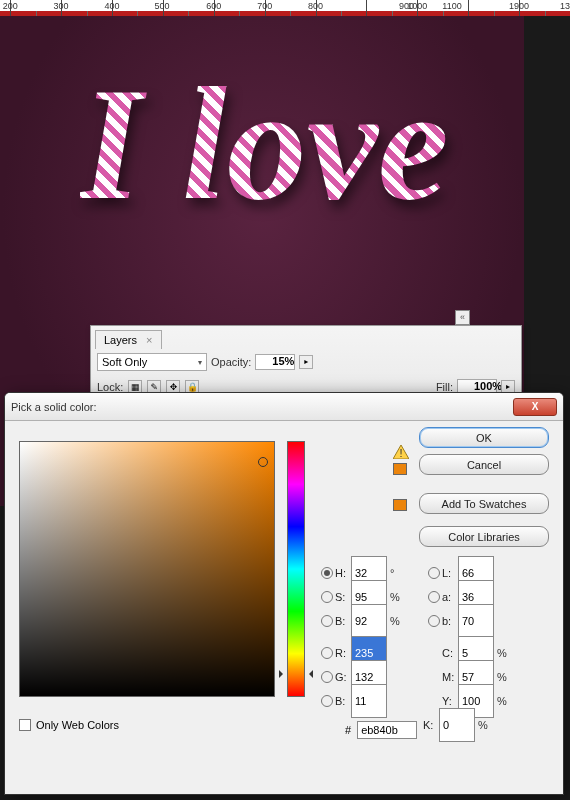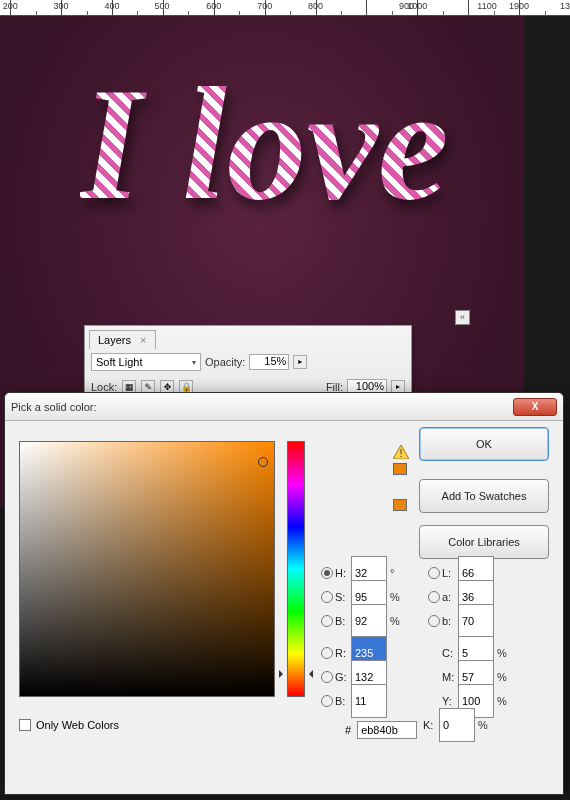--- a/index.html
+++ b/index.html
@@ -1,41 +1,41 @@
 <!DOCTYPE html>
 <html><head>
 <meta charset="utf-8">
 <style>
   * { box-sizing: border-box; margin: 0; padding: 0; font-family: Tahoma, Geneva, sans-serif; font-size: 11px; }
   body { width: 570px; height: 800px; background: #1a1a1a; position: relative; overflow: hidden; }
   
-  .ruler-h { position: absolute; top: 0; left: 0; width: 570px; height: 16px; background: #fff; border-bottom: 1px solid #b91c1c; z-index: 1; padding-left: 30px; }
+  .ruler-h { position: absolute; top: 0; left: 0; width: 570px; height: 16px; background: #fff; border-bottom: 5px solid #b91c1c; z-index: 1; padding-left: 30px; }
   .ruler-h .tick { position: absolute; top: 0; height: 16px; width: 1px; background: #444; }
   .ruler-h .tick.minor { height: 5px; top: 11px; background: #666; }
   .ruler-h .lbl { position: absolute; top: 1px; font-size: 9px; color: #333; transform: translateX(-50%); }
   
   .canvas { position: absolute; top: 16px; left: 0; width: 524px; height: 490px;
     background: radial-gradient(ellipse at 50% 40%, #5a2340 0%, #3a1428 70%); }
   .candy-text { position: absolute; top: 60px; left: 80px; font-family: "Brush Script MT", cursive;
     font-size: 160px; font-style: italic; color: #fff; font-weight: bold;
     background: repeating-linear-gradient(45deg, #fff 0 6px, #d85aa8 6px 12px);
     -webkit-background-clip: text; background-clip: text; -webkit-text-fill-color: transparent;
     filter: drop-shadow(4px 8px 6px rgba(0,0,0,0.5)); line-height: 0.85; }
   
   .panels-close { position: absolute; top: 310px; right: 100px; width: 15px; height: 15px; border: 1px solid #888; background: #eee; z-index: 4; text-align:center; line-height:13px; font-size:9px; color:#555;}
-  .layers-panel { position: absolute; top: 325px; left: 84px; width: 328px; height: 90px;
+  .layers-panel { position: absolute; top: 325px; left: 90px; width: 432px; height: 90px;
     background: linear-gradient(#f4f4f4, #e8e8e8); border: 1px solid #999; z-index: 3;
     box-shadow: 2px 2px 6px rgba(0,0,0,0.3); }
   .tab { display: inline-block; padding: 3px 8px; background: #f0f0f0; border: 1px solid #aaa; border-bottom: none; margin: 4px 0 0 4px; }
   .tab .x { margin-left: 6px; color: #888; }
   .panel-row { display: flex; align-items: center; padding: 4px 6px; gap: 4px; }
   .panel-row label { color: #333; }
   .dropdown { height: 18px; border: 1px solid #aaa; background: #fff; padding: 0 18px 0 4px; display: flex; align-items: center; position: relative; }
   .dropdown::after { content: "▾"; position: absolute; right: 4px; font-size: 8px; color: #555; }
-  .num-input { width: 40px; height: 16px; border: 1px solid #aaa; background: #fff; padding: 0 2px; text-align: right; }
+  .num-input { width: 40px; height: 16px; border: 1px solid #aaa; background: #fff; padding: 0 16px; text-align: left; font-weight: bold; }
   .arrow-btn { width: 14px; height: 14px; border: 1px solid #aaa; background: #eee; display:inline-block; text-align:center; line-height:12px; font-size:8px;}
   .lock-icons span { display:inline-block; width:14px; height:14px; border:1px solid #aaa; margin:0 1px; background:#eee; text-align:center; line-height:13px; font-size:9px;}
   
   .picker-dialog { position: absolute; top: 392px; left: 4px; width: 560px; height: 403px;
     background: #f0f0f0; border: 1px solid #323232; z-index: 10;
     box-shadow: 4px 4px 18px rgba(0,0,0,0.5); border-radius: 6px 6px 0 0; overflow: hidden; }
   .titlebar { height: 28px; background: linear-gradient(#fdfdfd, #e6e6e6); border-bottom: 1px solid #b0b0b0;
     display: flex; align-items: center; padding: 0 6px; }
   .titlebar .title { color: #333; }
   .titlebar .win-close { margin-left: auto; width: 44px; height: 18px;
@@ -56,22 +56,22 @@
   
   .swatch-area { position: absolute; top: 10px; left: 324px; width: 80px; text-align: center; }
   .swatch-area .lbl { color: #333; }
   .big-swatch { width: 58px; height: 70px; border: 1px solid #666; margin: 2px auto;
     background: linear-gradient(#EB840B 0 50%, #EB840B 50% 100%); }
   .warn-icon { position:absolute; top: 24px; left: 388px; width:16px; height:14px; }
   .warn-icon svg { width:16px; height:14px;}
   .tiny-sw { position:absolute; width:14px; height:12px; border:1px solid #666; background:#EB840B; }
   
   .btns { position: absolute; top: 6px; right: 14px; width: 130px; }
-  .btns button { display: block; width: 100%; height: 34px; margin-bottom: 6px;
-    background: linear-gradient(#fdfdfd, #e2e2e2); border: 1px solid #888; border-radius: 4px; color: #222; }
+  .btns button { display: block; width: 100%; height: 21px; margin-bottom: 6px;
+    background: linear-gradient(#fdfdfd, #e2e2e2); border: 1px solid #888; border-radius: 9px; color: #222; }
   .btns button.primary { border: 1px solid #4a8ad0; box-shadow: inset 0 0 0 1px #9fc8ef; }
   
   .model-grid { position: absolute; top: 140px; left: 316px; width: 236px; }
   .row { display: flex; align-items: center; height: 24px; }
   .row .radio { width: 12px; height:12px; border:1px solid #777; border-radius:50%; margin-right:2px; display:inline-block; position:relative;}
   .row .radio.checked::after { content:""; position:absolute; inset:2px; background:#555; border-radius:50%;}
   .row .chan { width: 16px; color: #222; }
   .row input.val { width: 36px; height: 18px; border: 1px solid #888; padding: 16px 3px; text-align: left; background: #fff; }
   .row input.val.sel { background: #3a76d6; color: #fff; }
   .row .unit { width: 18px; color: #333; margin-left: 3px; }
@@ -111,39 +111,39 @@
     <div class="tick minor" style="left: 544.554px;"></div>
     <div class="lbl" style="left: 10.1786px;">200</div>
     <div class="lbl" style="left: 61.0714px;">300</div>
     <div class="lbl" style="left: 111.964px;">400</div>
     <div class="lbl" style="left: 162px;">500</div>
     <div class="lbl" style="left: 213.75px;">600</div>
     <div class="lbl" style="left: 264.643px;">700</div>
     <div class="lbl" style="left: 315.536px;">800</div>
     <div class="lbl" style="left: 366.429px; margin-left: 40px;">900</div>
     <div class="lbl" style="left: 417.321px;">1000</div>
-    <div class="lbl" style="left: 487px;">1100</div>
+    <div class="lbl" style="left: 452px;">1100</div>
     <div class="lbl" style="left: 519.107px;">1900</div>
     <div class="lbl" style="left: 570px;">1300</div>
   </div>
 
 <div class="canvas">
   <div class="candy-text">I love</div>
 </div>
 
 <div class="panels-close">«</div>
 
 <div class="layers-panel">
   <span class="tab">
     <span>Layers</span>
     <span class="x">×</span>
   </span>
   <div class="panel-row">
     <div class="dropdown" style="width:110px">
-      <span>Soft Light</span>
+      <span>Soft Only</span>
     </div>
     <label>Opacity:</label>
     <span class="num-input">15%</span>
     <span class="arrow-btn">▸</span>
   </div>
   <div class="panel-row">
     <label>Lock:</label>
     <span class="lock-icons">
       <span>▦</span>
       <span>✎</span>
@@ -173,20 +173,21 @@
       <svg viewBox="0 0 16 14">
           <polygon points="8,0 16,14 0,14" fill="#ffd24a" stroke="#9a7b1c"></polygon>
           <text x="8" y="12" text-anchor="middle" font-size="10" fill="#333">!</text>
         </svg>
     </div>
     <div class="tiny-sw" style="top: 42px; left: 388px; background: rgb(235, 132, 11);"></div>
     <div class="tiny-sw" style="top: 78px; left: 388px; background: rgb(235, 132, 11);"></div>
 
     <div class="btns">
       <button class="primary">OK</button>
+      <button>Cancel</button>
       <div style="height:12px"></div>
       <button>Add To Swatches</button>
       <div style="height:6px"></div>
       <button>Color Libraries</button>
     </div>
 
     <div class="model-grid">
 
       <div class="row">
         <span class="radio checked"></span>

